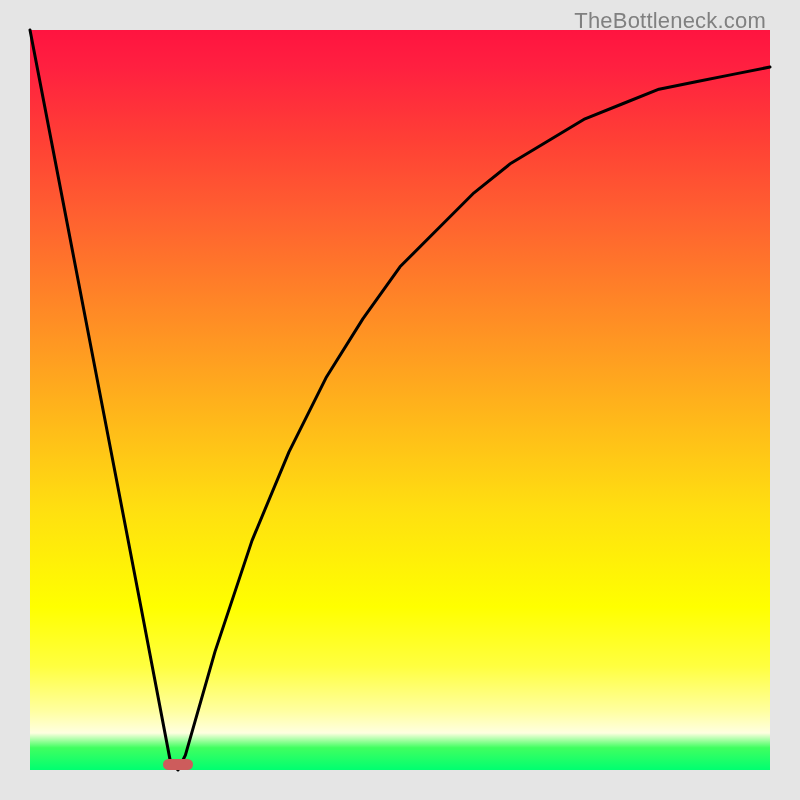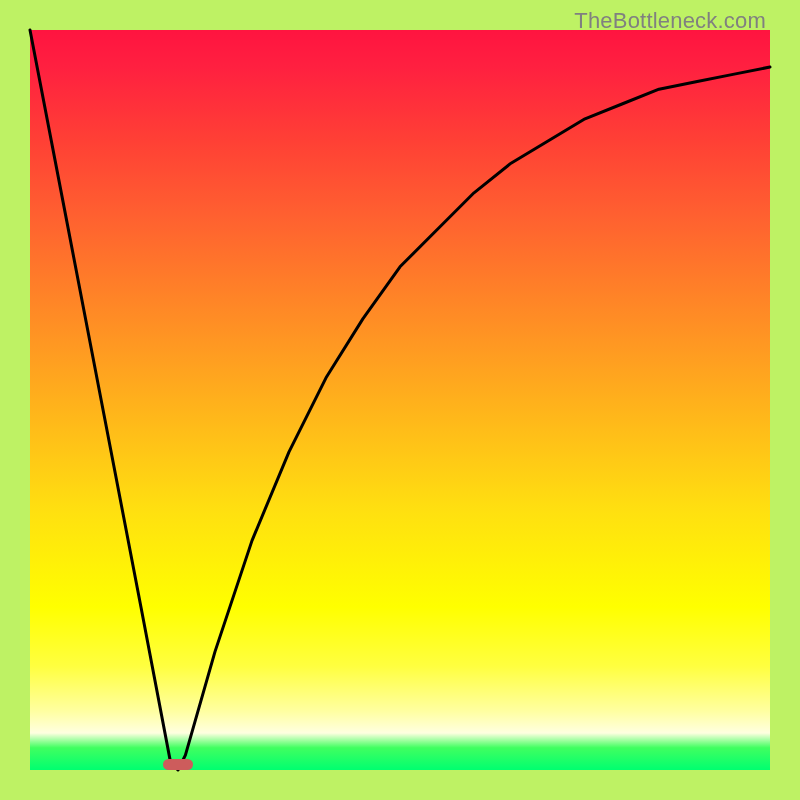--- a/index.html
+++ b/index.html
@@ -8,21 +8,21 @@
     width: 800px;
     height: 800px;
     overflow: hidden;
     background: #000;
     font-family: Arial, Helvetica, sans-serif;
   }
   .frame {
     position: relative;
     width: 800px;
     height: 800px;
-    background: #bef264;
+    background: #e5e5e5;
   }
   .plot-area {
     position: absolute;
     left: 30px;
     top: 30px;
     width: 740px;
     height: 740px;
     background: linear-gradient(to bottom,
       #ff1440 0%,
       #ff2040 5%,

